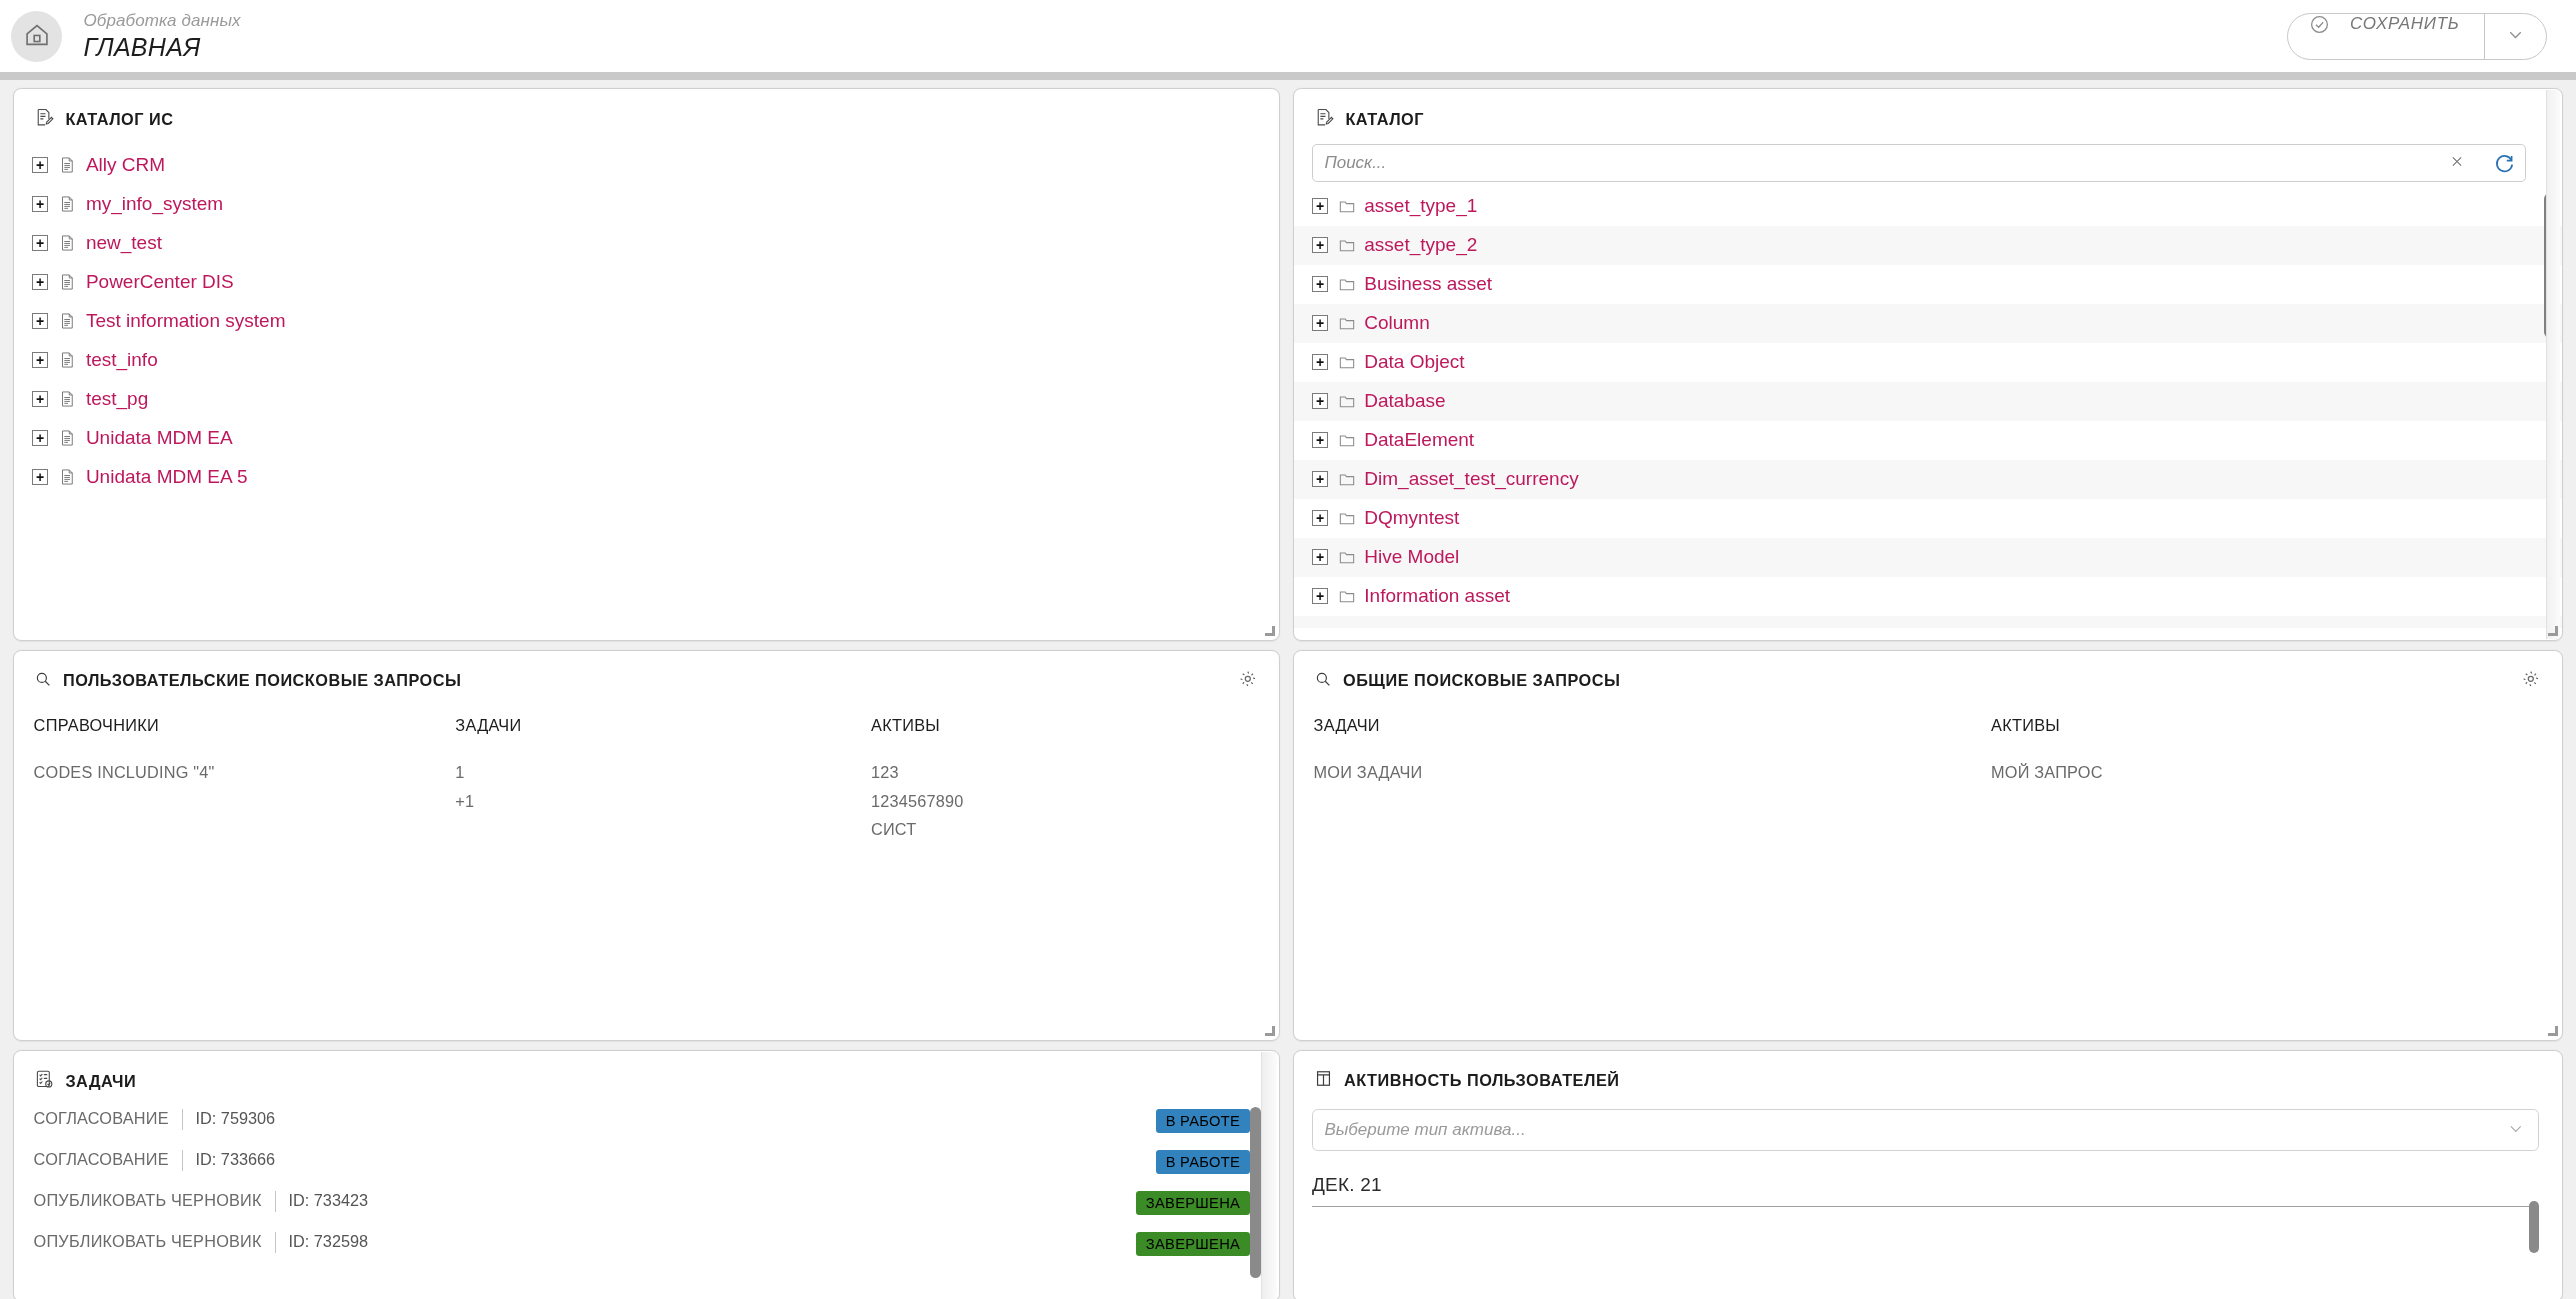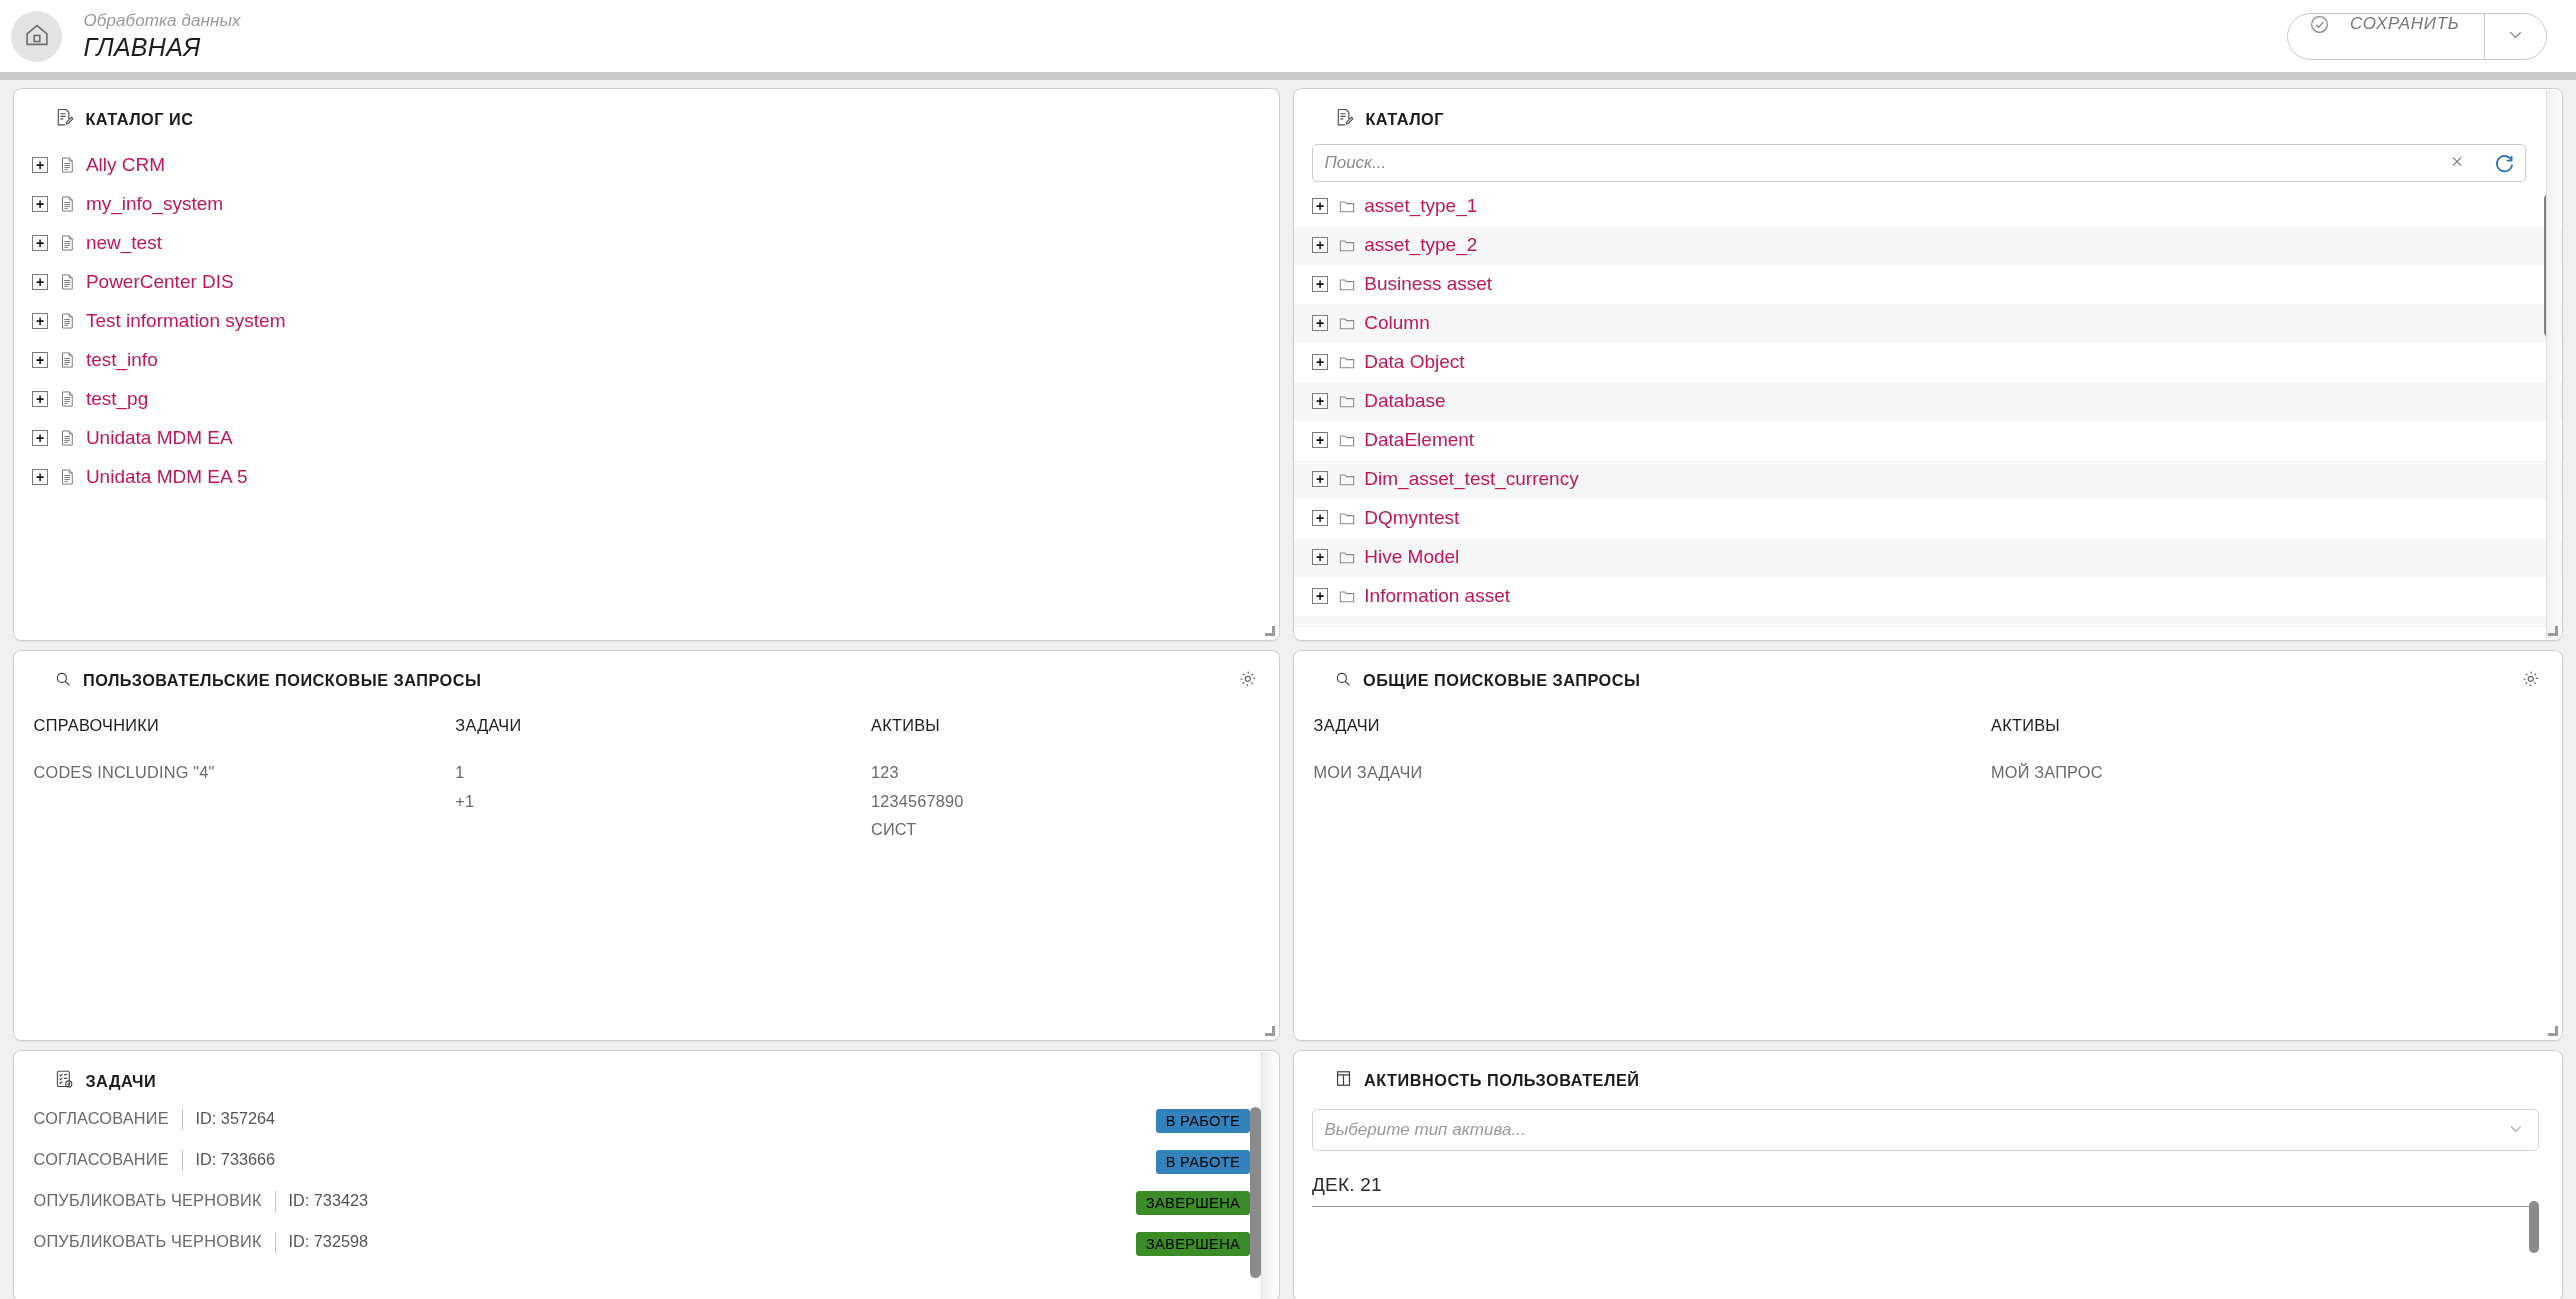--- a/index.html
+++ b/index.html
@@ -67,21 +67,20 @@
     border: 0.8px solid #cfcfcf;
     border-radius: 8.2px;
     height: 100%;
     position: relative;
     overflow: hidden;
     box-shadow: 0 0.8px 1.6px rgba(0,0,0,.06);
   }
   .panel-head {
     display: flex; align-items: center; gap: 11.4px;
     padding: 18px 21px 4.9px 19.6px;
-    margin-left: 20px;
   }
   .panel-title {
     font-size: 16.3px; font-weight: bold; color: #1c1c1c; letter-spacing: 0.5px;
   }
   .panel-head .spacer { margin-left: auto; }
   .resize-grip {
     position: absolute; right: 4.1px; bottom: 3.3px;
     width: 13px; height: 13px;
   }
   .resize-grip:before, .resize-grip:after {
@@ -571,21 +570,21 @@
             <circle cx="17.4" cy="17.6" r="3.6"></circle>
             <path d="M15.9 17.6 L17.1 18.8 L19 16.6"></path>
           </svg>
         </span>
         <span class="panel-title">ЗАДАЧИ</span>
       </div>
       <div class="task-list" id="task-list">
           <div class="task-row">
             <span class="task-name">СОГЛАСОВАНИЕ</span>
             <span class="task-sep"></span>
-            <span class="task-id">ID: 357264</span>
+            <span class="task-id">ID: 759306</span>
             <span class="badge work">В РАБОТЕ</span>
           </div>
           <div class="task-row">
             <span class="task-name">СОГЛАСОВАНИЕ</span>
             <span class="task-sep"></span>
             <span class="task-id">ID: 733666</span>
             <span class="badge work">В РАБОТЕ</span>
           </div>
           <div class="task-row">
             <span class="task-name">ОПУБЛИКОВАТЬ ЧЕРНОВИК</span>

